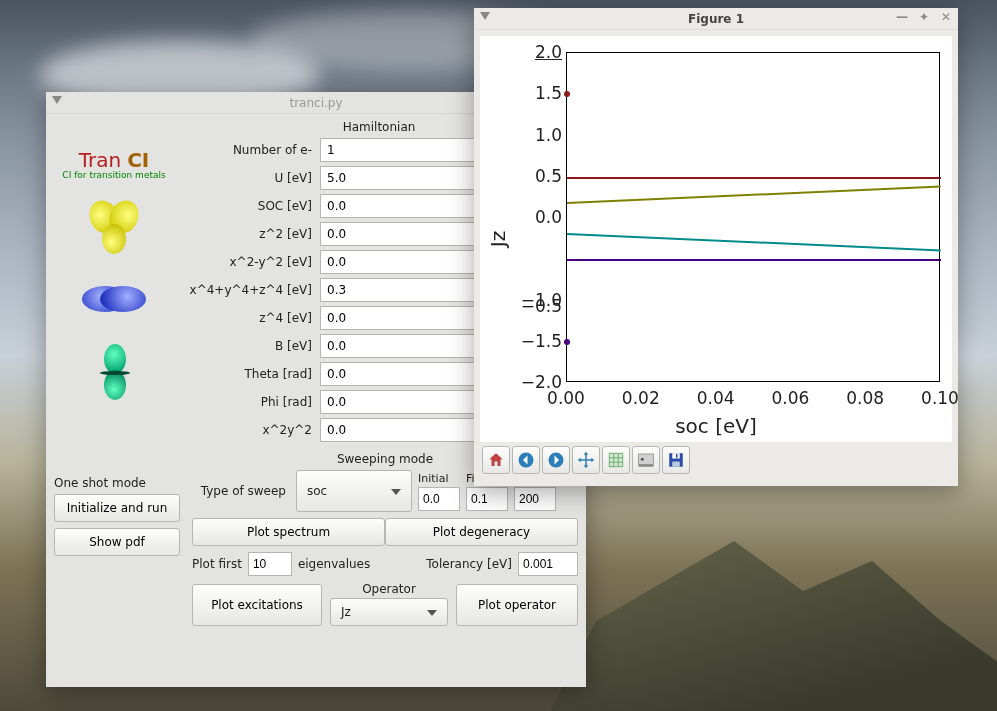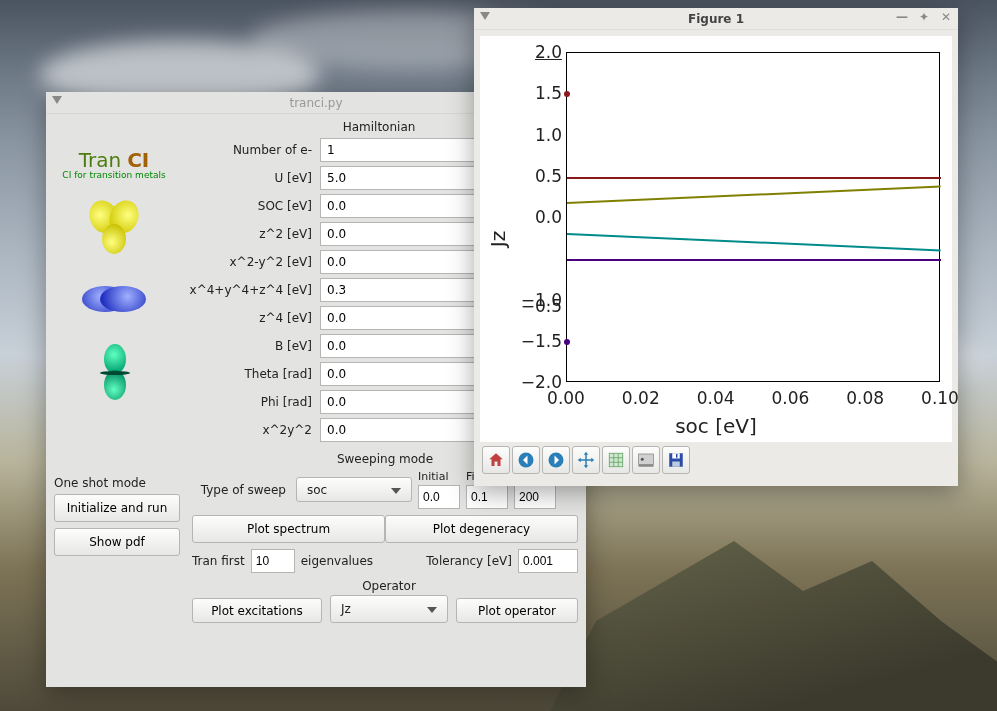--- a/index.html
+++ b/index.html
@@ -39,21 +39,21 @@
   .titlebar .menu-icn::before { content:""; display:block; width:0;height:0;border-left:5px solid transparent;border-right:5px solid transparent;border-top:8px solid #888;}
   .titlebar .winbtns { position:absolute; right:6px; top:3px; display:flex; gap:10px; color:#888;}
   .winbtn { width:12px; height:12px; text-align:center; line-height:12px; font-size:12px; cursor:default;}
   
   #tranci { top:92px; left:46px; width:540px; height:595px; }
   #tranci .titlebar { color:#999; }
   .tranci-body { padding:4px 8px 10px 8px; }
   .top-area { display:flex; gap:6px; }
   .left-logos { width:120px; flex:0 0 120px; padding-top:30px; text-align:center; }
   .logo-text { font-size:20px; }
-  .logo-tran { color:#4d7c0f; }
+  .logo-tran { color:#b91c1c; }
   .logo-ci { color:#a16207; font-weight:bold; margin-left:6px;}
   .logo-sub { color:#008800; font-size:9px; margin-top:-2px; }
   .orbital { margin:14px auto; width:60px; height:60px; position:relative; }
   .orb-lobe { position:absolute; border-radius:50%; }
   .orb-yellow .a{ background:radial-gradient(circle at 40% 40%, #ffff80, #d0c800 80%); width:28px;height:34px; left:6px; top:6px; transform:rotate(-25deg);}
   .orb-yellow .b{ background:radial-gradient(circle at 60% 40%, #ffff80, #d0c800 80%); width:28px;height:34px; right:6px; top:6px; transform:rotate(25deg);}
   .orb-yellow .c{ background:radial-gradient(circle at 40% 60%, #ffff80, #c8c000 80%); width:24px;height:30px; left:18px; bottom:0;}
   .orb-blue .a{ background:radial-gradient(circle at 40% 40%, #a0b0ff, #2030c0 80%); width:46px;height:26px; left:-2px; top:18px;}
   .orb-blue .b{ background:radial-gradient(circle at 60% 40%, #a0b0ff, #2030c0 80%); width:46px;height:26px; right:-2px; top:18px;}
   .orb-green .a{ background:radial-gradient(circle at 45% 35%, #60ffc0, #00a070 80%); width:22px;height:30px; left:20px; top:2px;}
@@ -73,21 +73,21 @@
   .oneshot { width:126px; flex:0 0 126px; }
   .btn {
     display:inline-flex; align-items:center; justify-content:center;
     height:28px; padding:0 10px;
     background:linear-gradient(#fdfdfc,#e7e7e5);
     border:1px solid #b5b5b3; border-radius:3px;
     font-size:12px; font-family:inherit; cursor:default;
     white-space:nowrap;
   }
   .btn.full { width:100%; margin-bottom:6px; }
-  .btn.tall { height:25px; }
+  .btn.tall { height:42px; }
   .combo { display:flex; align-items:center; justify-content:space-between; }
   .combo .chev { margin-left:20px; }
   .chev::before{content:"";display:inline-block;width:0;height:0;border-left:5px solid transparent;border-right:5px solid transparent;border-top:6px solid #555;}
   .sweep { flex:1; }
   .sweep-title { text-align:center; margin-bottom:4px;}
   .sweep-row { display:flex; align-items:center; gap:6px; margin-bottom:6px; }
   .sweep-row .lbl { flex:0 0 98px; text-align:right; padding-right:4px;}
   .sweep-combo { flex:0 0 116px; height:28px; }
   .mini-field { display:flex; flex-direction:column; align-items:flex-start; gap:2px; }
   .mini-field label { font-size:11px; text-align:left; }
@@ -239,21 +239,21 @@
             <input value="200" style="">
           </div>
         </div>
 
         <div class="btn-row">
           <button class="btn">Plot spectrum</button>
           <button class="btn">Plot degeneracy</button>
         </div>
 
         <div class="inline-row">
-          <span>Tran first</span>
+          <span>Plot first</span>
           <input value="10" style="">
           <span>eigenvalues</span>
           <span style="flex:1"></span>
           <span>Tolerancy [eV]</span>
           <input class="tol-in" value="0.001" style="">
         </div>
 
         <div class="op-row">
           <button class="btn tall" style="flex:0 0 130px">Plot excitations</button>
           <div class="op-block">

